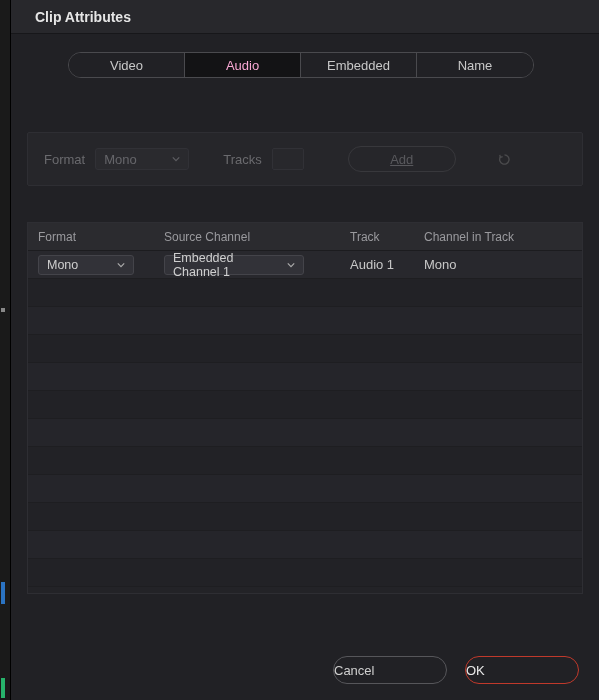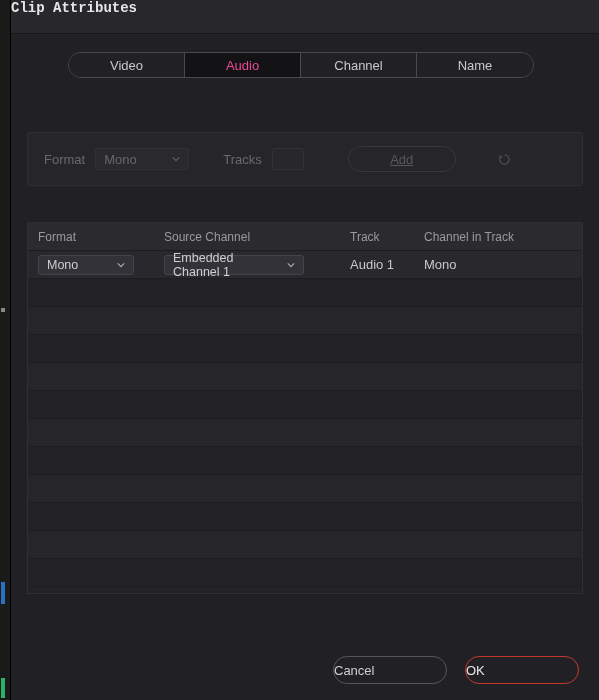--- a/index.html
+++ b/index.html
@@ -22,27 +22,27 @@
     position: absolute;
     left: 10px; top: 0; right: 0; bottom: 0;
     background: #212125;
     border-left: 1px solid #000;
     display: flex;
     flex-direction: column;
   }
   .titlebar {
     height: 34px;
     display: flex;
-    padding: 0 0;
+    align-items: center;
+    padding: 0 24px;
     background: #28282c;
     border-bottom: 1px solid #17171a;
     color: #e6e6e6;
     font-weight: 600;
     font-size: 14px;
-    font-family: Liberation Mono, monospace;
   }
   .tabs-row {
     display: flex;
     justify-content: center;
     padding: 18px 8px 10px 0;
   }
   .segmented {
     display: flex;
     border: 1px solid #4a4a4e;
     border-radius: 14px;
@@ -56,21 +56,21 @@
     justify-content: center;
     font-size: 13px;
     color: #c8c8c8;
     border-right: 1px solid #4a4a4e;
     cursor: pointer;
     background: #212125;
   }
   .seg-tab:last-child { border-right: none; }
   .seg-tab.active {
     background: #131315;
-    color: #ec4899;
+    color: #f9a8d4;
   }
   .content {
     flex: 1;
     padding: 0 16px;
     display: flex;
     flex-direction: column;
   }
   .top-panel {
     margin-top: 44px;
     background: #26262a;
@@ -194,21 +194,21 @@
 
   <div class="tabs-row">
     <div class="segmented">
       <div class="seg-tab">
           <span>Video</span>
         </div>
       <div class="seg-tab active">
           <span>Audio</span>
         </div>
       <div class="seg-tab">
-          <span>Channel</span>
+          <span>Embedded</span>
         </div>
       <div class="seg-tab">
           <span>Name</span>
         </div>
     </div>
   </div>
 
   <div class="content">
 
     <div class="top-panel">

